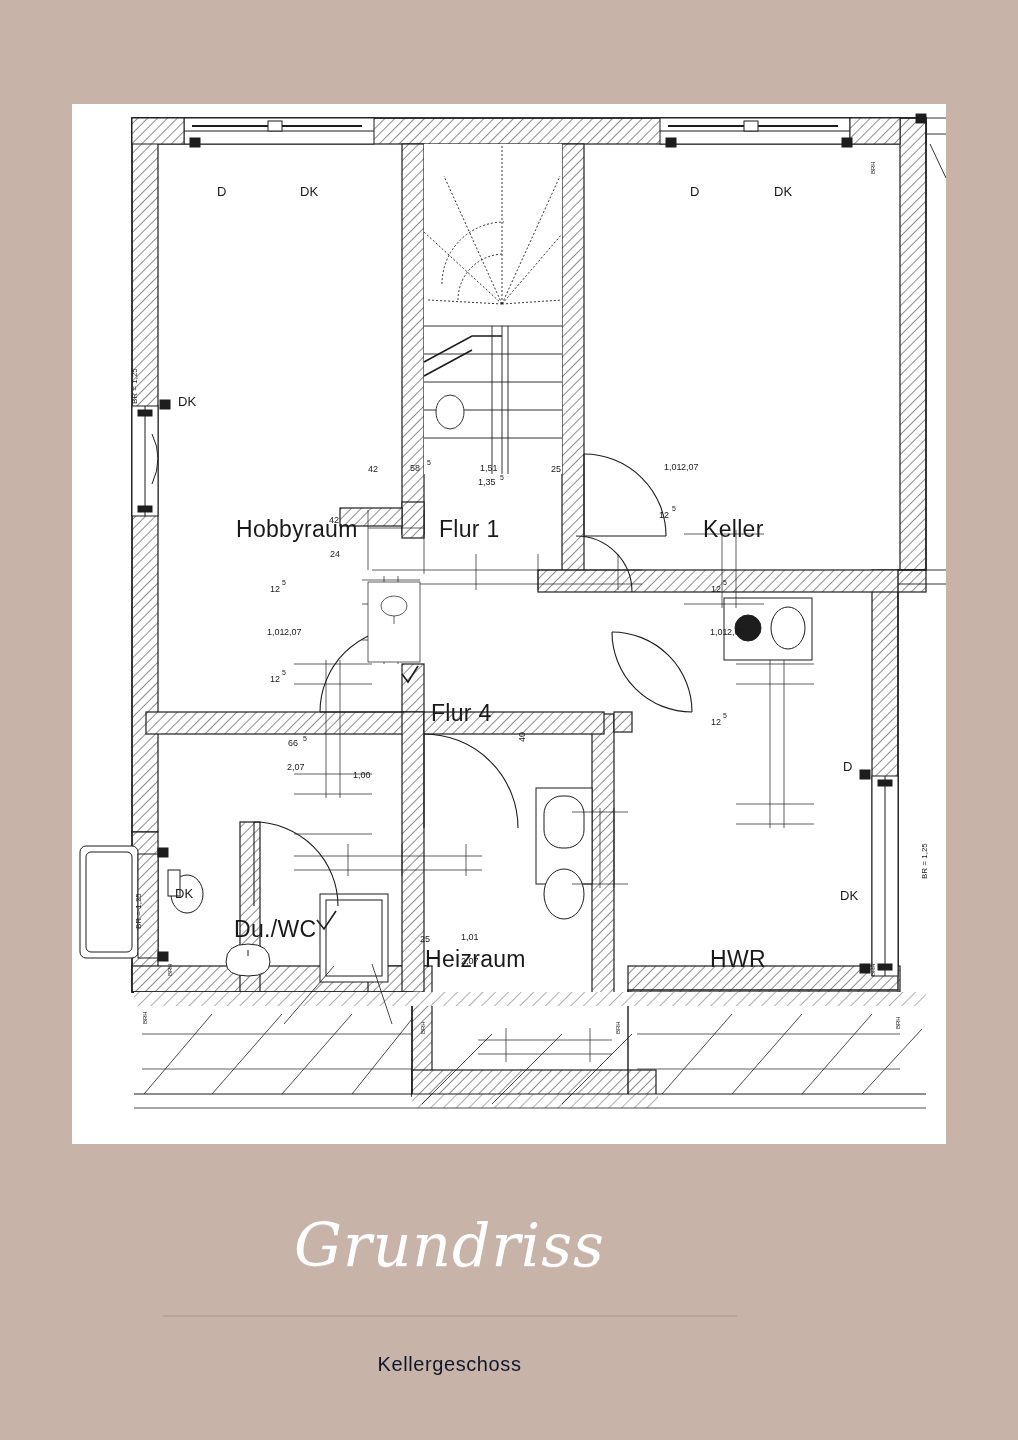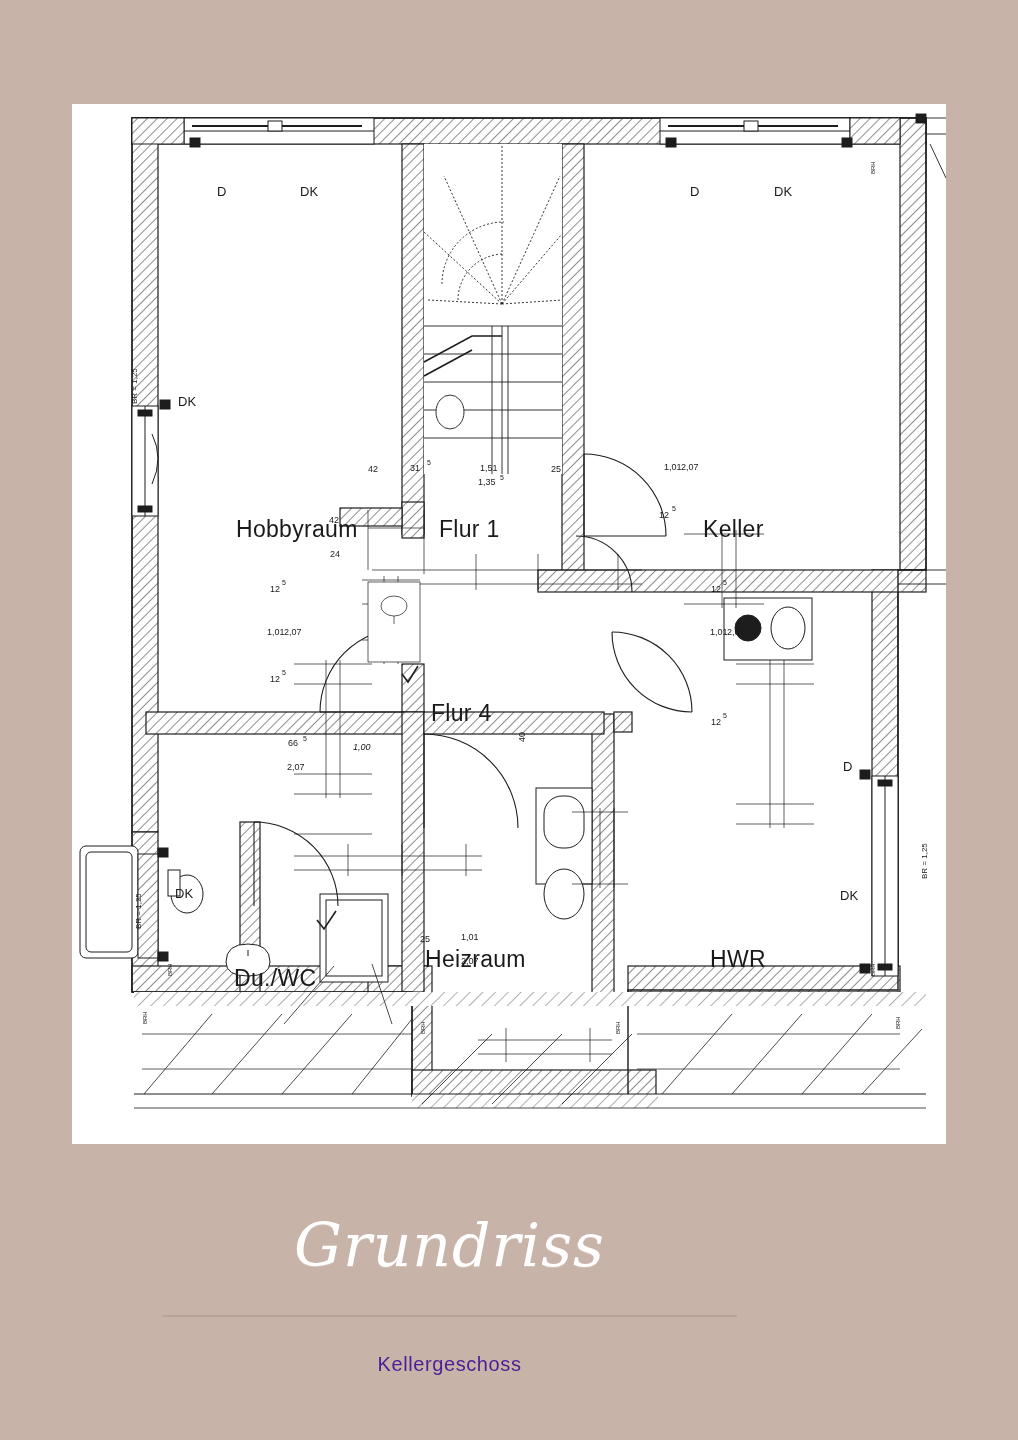--- a/index.html
+++ b/index.html
@@ -43,21 +43,21 @@
   }
   .divider {
     width: 574px;
     height: 2px;
     background: #b9a49a;
     margin: 40px auto 0 auto;
   }
   .subtitle {
     margin-top: 36px;
     font-size: 20px;
-    color: #4c1d95;
+    color: #0f172a;
     letter-spacing: .6px;
   }
 
   
   .plan {
     position: absolute;
     left: 0; top: 0;
     width: 874px; height: 1040px;
   }
   .plan svg { display: block; }
@@ -379,39 +379,39 @@
           <line x1="212" y1="920" x2="262" y2="862"></line>
           <line x1="320" y1="920" x2="300" y2="860"></line>
         </g>
       </g>
     </svg>
 
     <div class="lbl room" style="left:164px;  top:412px;">Hobbyraum</div>
     <div class="lbl room" style="left:367px;  top:412px;text-align:right;">Flur 1</div>
     <div class="lbl room" style="left:631px;  top:412px;">Keller</div>
     <div class="lbl room" style="left:359px;  top:596px;">Flur 4</div>
-    <div class="lbl room" style="left:162px;  top:861px;">Du./WC</div>
+    <div class="lbl room" style="left:162px;  top:812px;">Du./WC</div>
     <div class="lbl room" style="left:353px;  top:842px;">Heizraum</div>
     <div class="lbl room" style="left:638px;  top:842px;">HWR</div>
 
     <div class="lbl tag" style="left:145px; top:80px;">D</div>
     <div class="lbl tag" style="left:228px; top:80px;">DK</div>
     <div class="lbl tag" style="left:618px; top:80px;">D</div>
     <div class="lbl tag" style="left:702px; top:80px;">DK</div>
     <div class="lbl tag" style="left:106px; top:290px;">DK</div>
     <div class="lbl tag" style="left:771px; top:655px;">D</div>
     <div class="lbl tag" style="left:768px; top:784px;">DK</div>
     <div class="lbl tag" style="left:103px; top:782px;">DK</div>
 
     <div class="lbl vert" style="left:58px;  top:300px;">BR = 1,25</div>
     <div class="lbl vert" style="left:848px; top:775px;">BR = 1,25</div>
     <div class="lbl vert" style="left:62px;  top:825px;">BR = 1,25</div>
 
     <div class="lbl dim" style="left:296px; top:360px;">42</div>
-    <div class="lbl dim" style="left:338px; top:359px;">31</div>
+    <div class="lbl dim" style="left:338px; top:359px;">58</div>
     <div class="lbl dim" style="left:355px; top:355px;font-size:7px;">5</div>
     <div class="lbl dim" style="left:408px; top:359px;">1,51</div>
     <div class="lbl dim" style="left:406px; top:373px;">1,35</div>
     <div class="lbl dim" style="left:428px; top:370px;font-size:7px;">5</div>
     <div class="lbl dim" style="left:479px; top:360px;">25</div>
     <div class="lbl dim" style="left:257px; top:411px;">42</div>
     <div class="lbl dim" style="left:258px; top:445px;text-align:right;">24</div>
     <div class="lbl dim" style="left:592px; top:358px;">1,01</div>
     <div class="lbl dim" style="left:609px; top:358px;">2,07</div>
     <div class="lbl dim" style="left:587px; top:406px;">12</div>
@@ -424,21 +424,21 @@
     <div class="lbl dim" style="left:210px; top:565px;font-size:7px;">5</div>
     <div class="lbl dim" style="left:639px; top:480px;">12</div>
     <div class="lbl dim" style="left:651px; top:475px;font-size:7px;">5</div>
     <div class="lbl dim" style="left:638px; top:523px;">1,01</div>
     <div class="lbl dim" style="left:655px; top:523px;">2,07</div>
     <div class="lbl dim" style="left:639px; top:613px;">12</div>
     <div class="lbl dim" style="left:651px; top:608px;font-size:7px;">5</div>
     <div class="lbl dim" style="left:216px; top:634px;">66</div>
     <div class="lbl dim" style="left:231px; top:631px;font-size:7px;">5</div>
     <div class="lbl dim" style="left:215px; top:658px;">2,07</div>
-    <div class="lbl dim" style="left:281px; top:638px;font-style:italic;">1,00</div>
+    <div class="lbl dim" style="left:281px; top:666px;">1,00</div>
     <div class="lbl dim" style="left:445px; top:638px;transform:rotate(-90deg);transform-origin:0 0;">40</div>
     <div class="lbl dim" style="left:348px; top:830px;">25</div>
     <div class="lbl dim" style="left:389px; top:828px;">1,01</div>
     <div class="lbl dim" style="left:389px; top:852px;">2,07</div>
 
     <div class="lbl tiny vert" style="left:798px; top:70px;">BRH</div>
     <div class="lbl tiny vert" style="left:70px;  top:920px;">BRH</div>
     <div class="lbl tiny vert" style="left:95px;  top:872px;">BRH</div>
     <div class="lbl tiny vert" style="left:348px; top:930px;">BRH</div>
     <div class="lbl tiny vert" style="left:543px; top:930px;">BRH</div>

